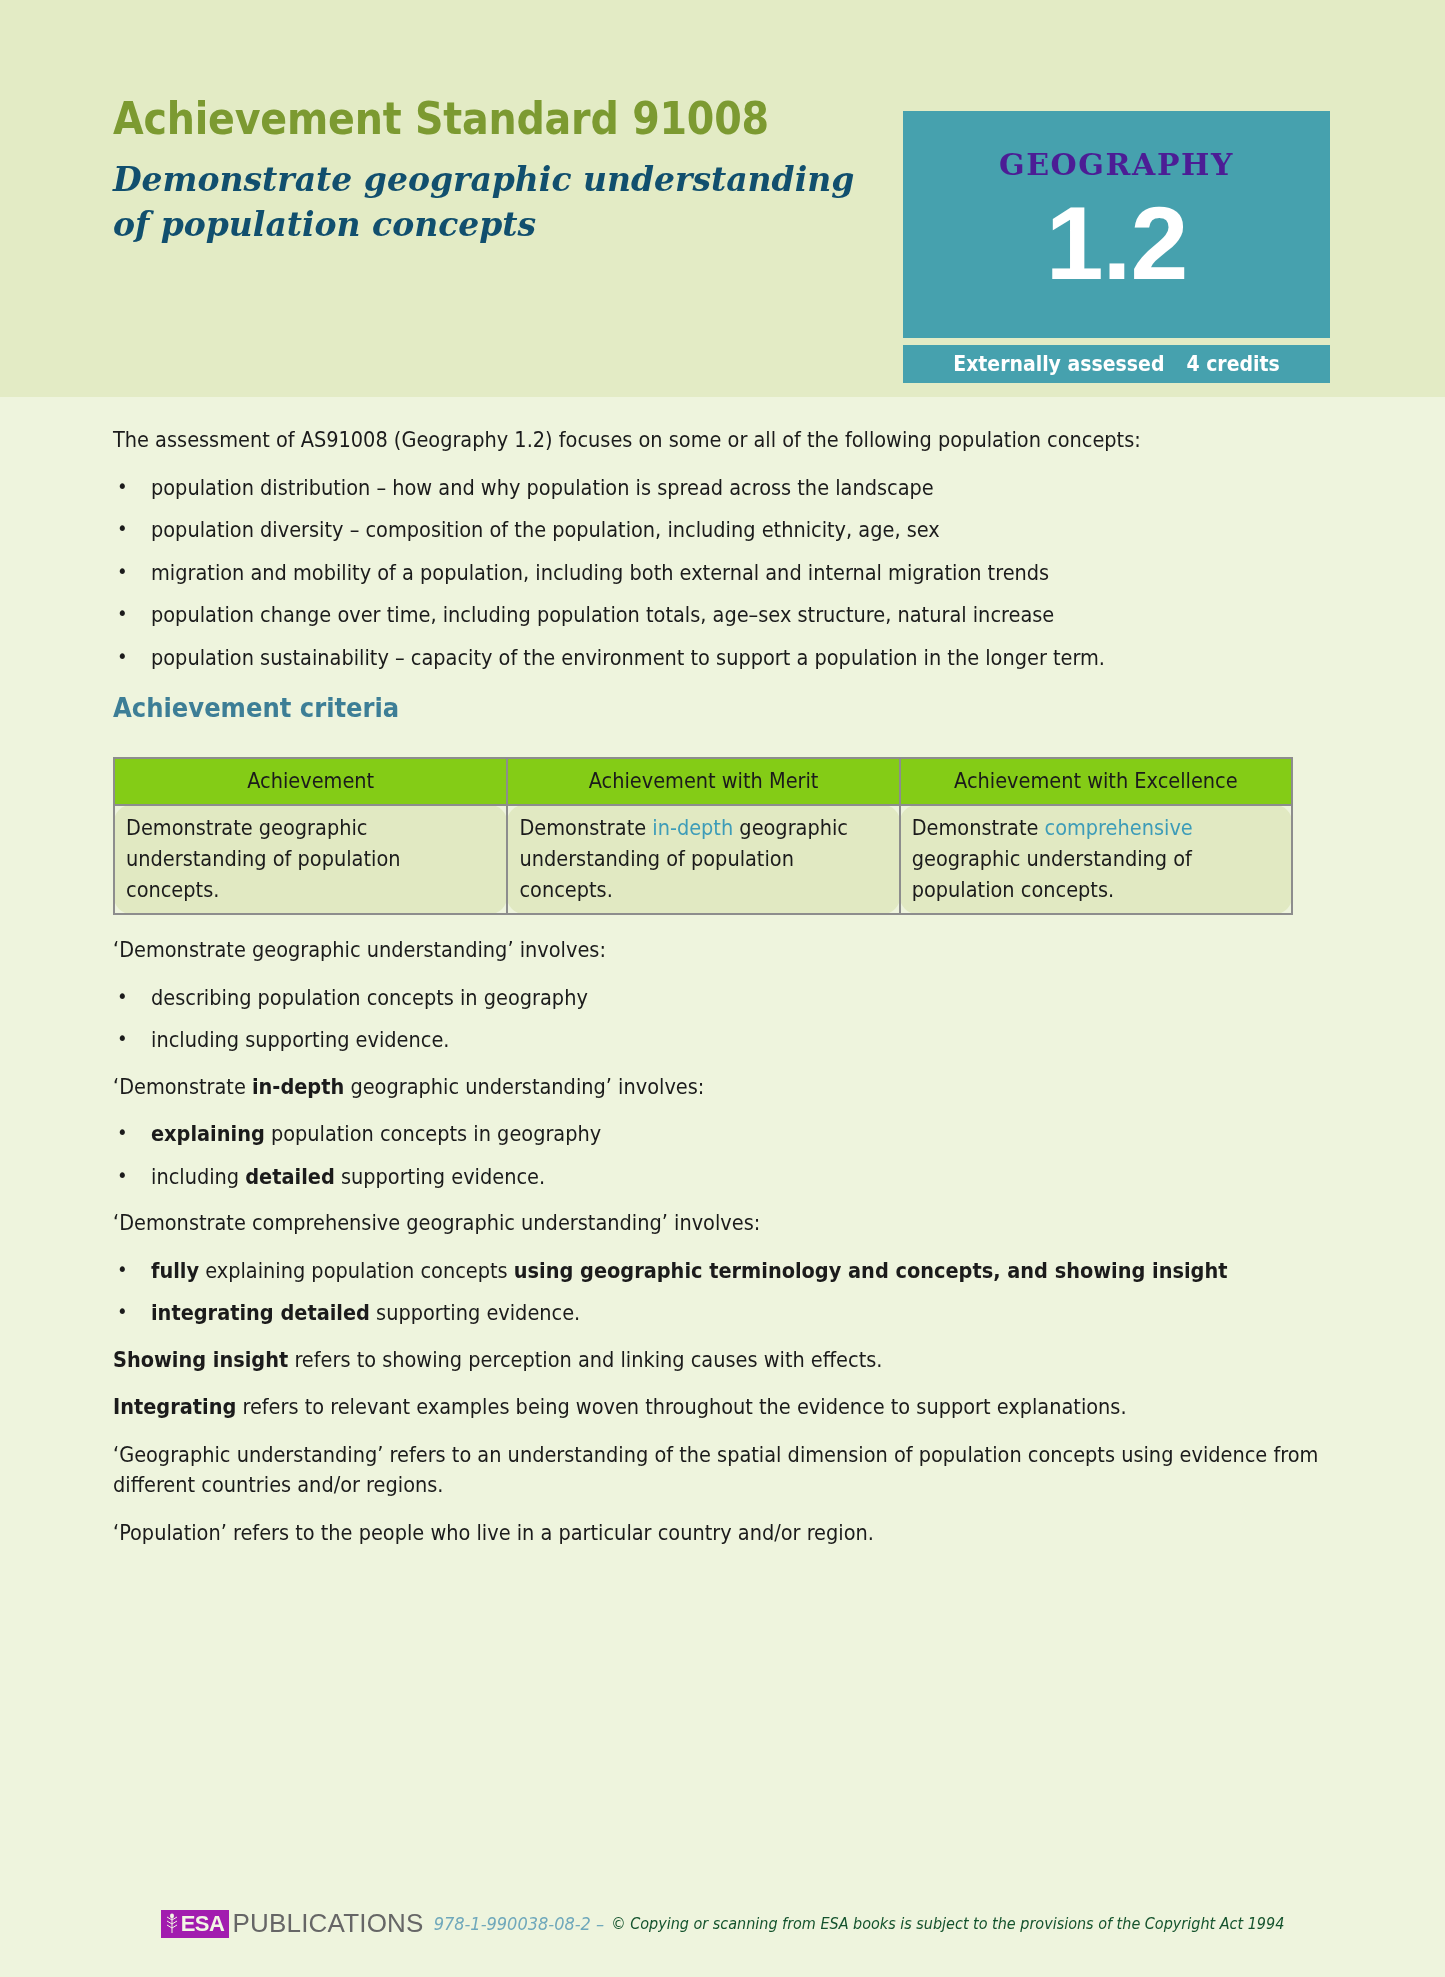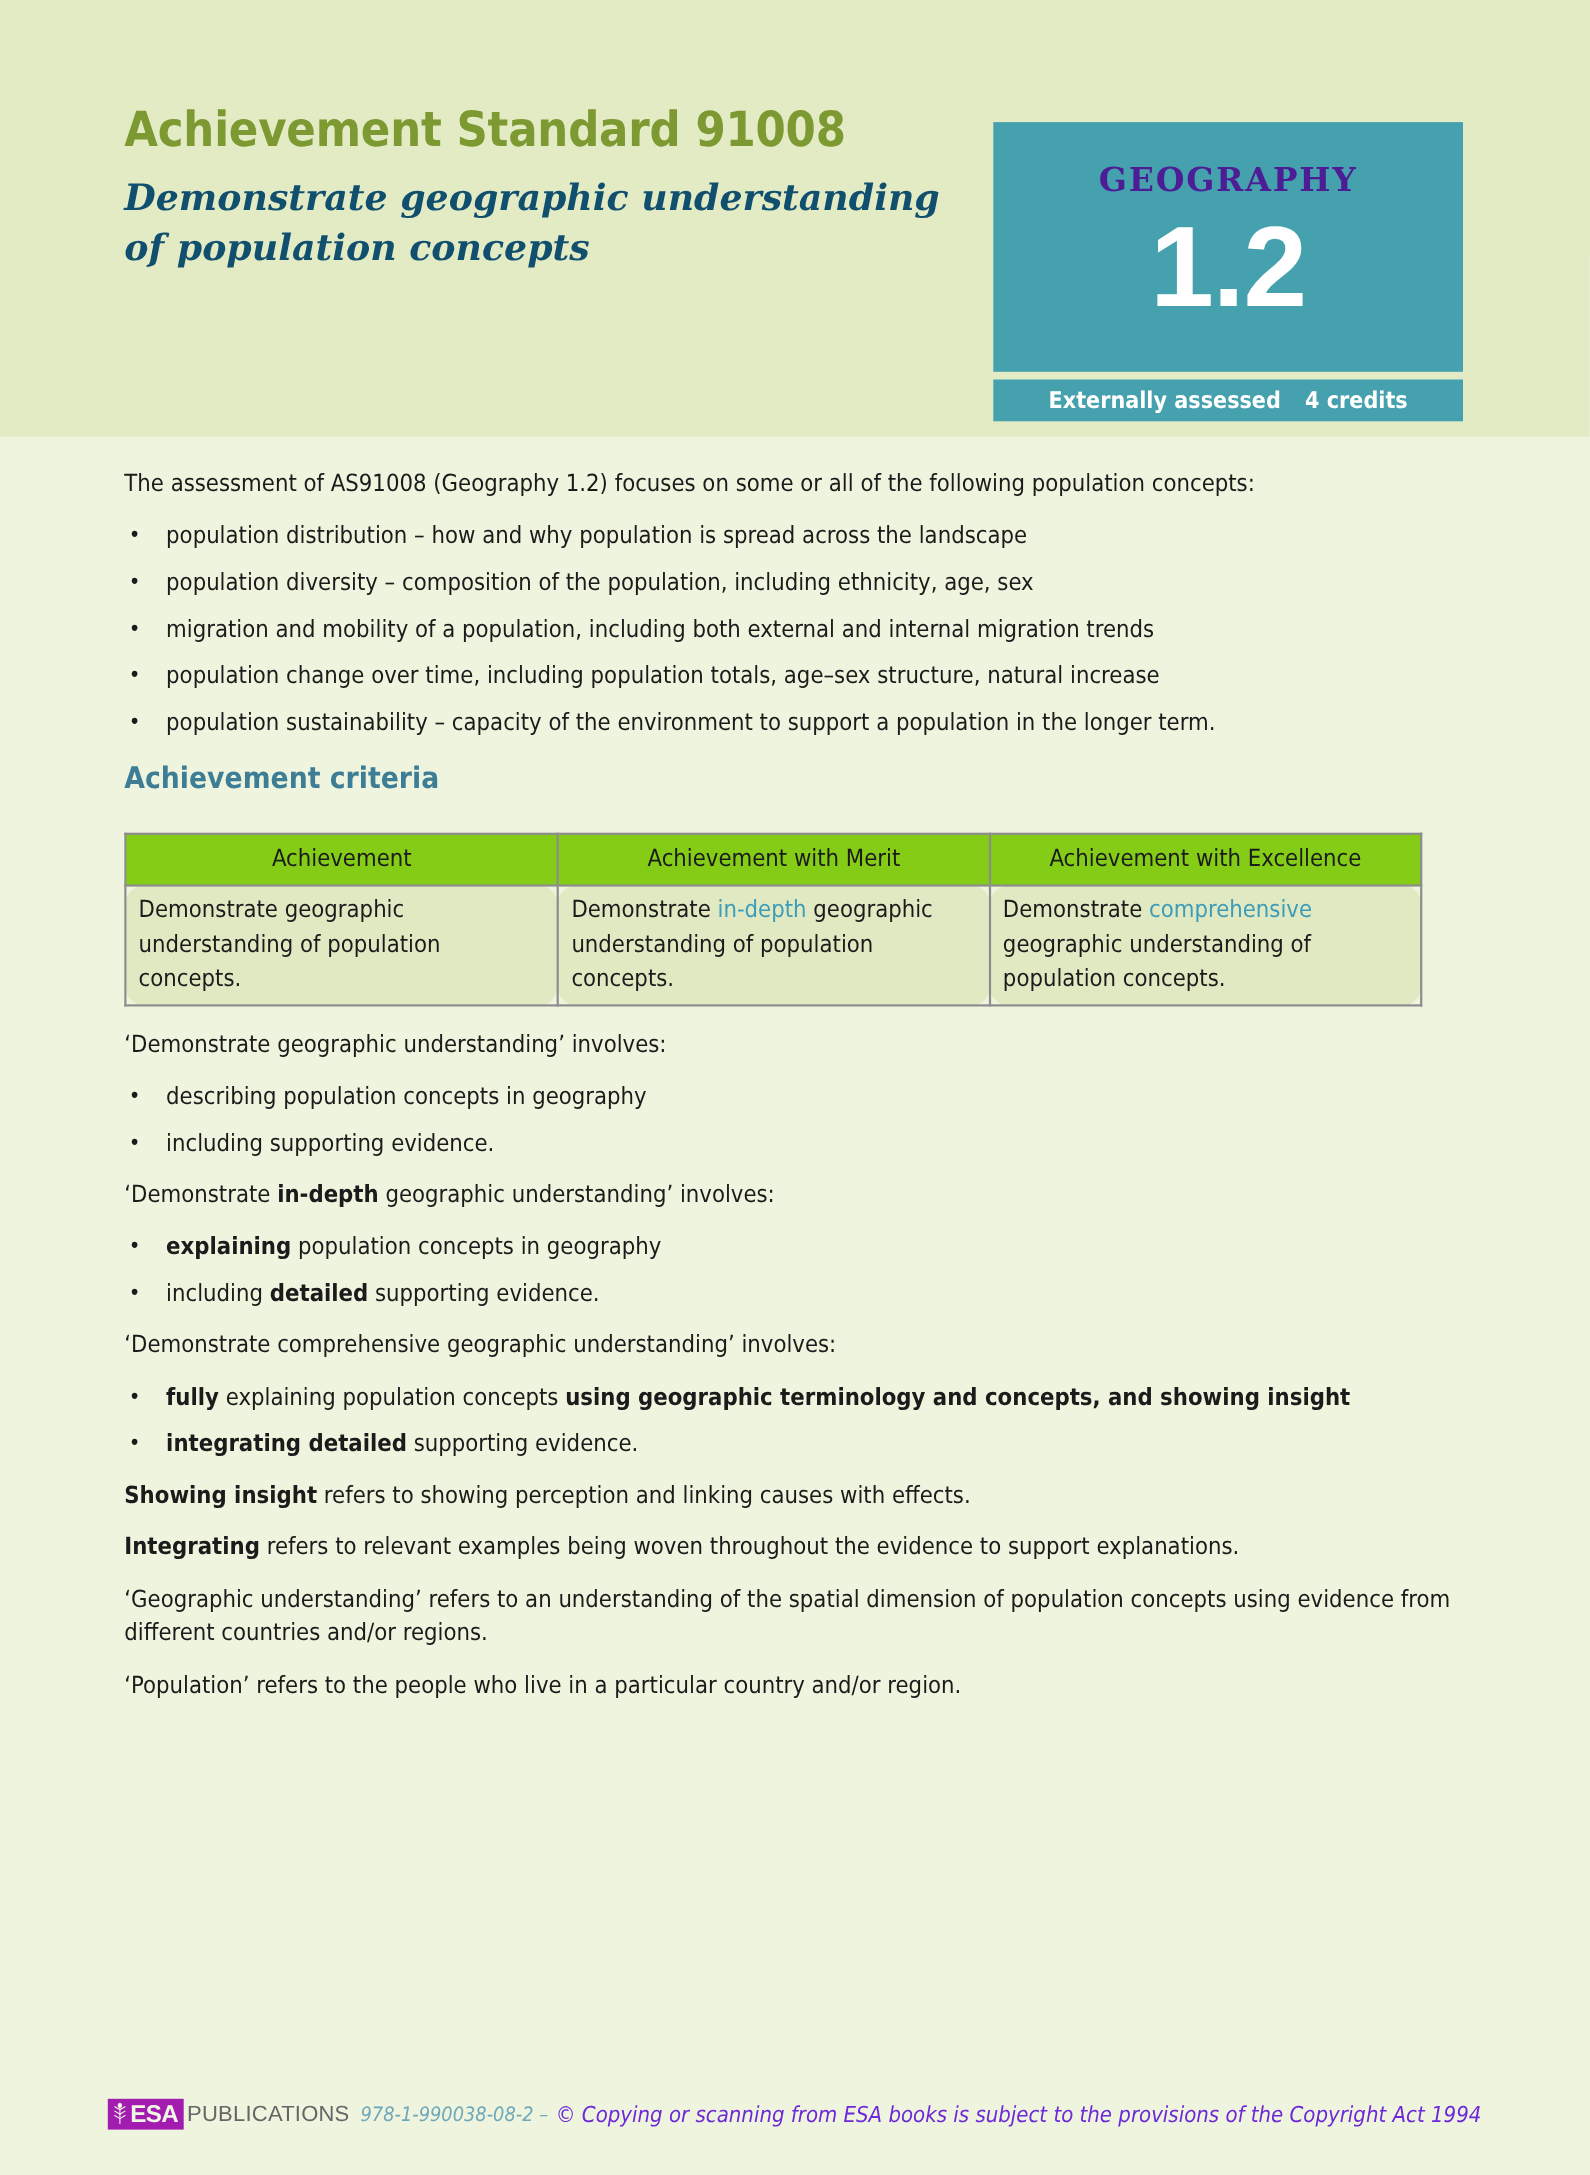--- a/index.html
+++ b/index.html
@@ -202,36 +202,36 @@
     letter-spacing: -0.5px;
     font-family: "Liberation Sans", sans-serif;
   }
   .esa-leaf {
     width: 16px;
     height: 22px;
     margin-right: 1px;
   }
   .pub-word {
     color: #666666;
-    font-size: 20px;
+    font-size: 26px;
     letter-spacing: 0.2px;
     margin-left: 3px;
     font-family: "Liberation Sans", sans-serif;
   }
   .isbn {
     color: #6fa8bb;
     font-style: italic;
     margin-left: 10px;
     font-size: 18px;
   }
   .copyright {
-    color: #6d28d9;
+    color: #14532d;
     font-style: italic;
     margin-left: 7px;
-    font-size: 20px;
+    font-size: 16px;
   }
 </style>
 </head>
 <body>
 
 <div class="header-band">
   <div class="header-inner">
     <div class="as-title">Achievement Standard 91008</div>
     <div class="as-subtitle">Demonstrate geographic understanding of population concepts</div>
   </div>

